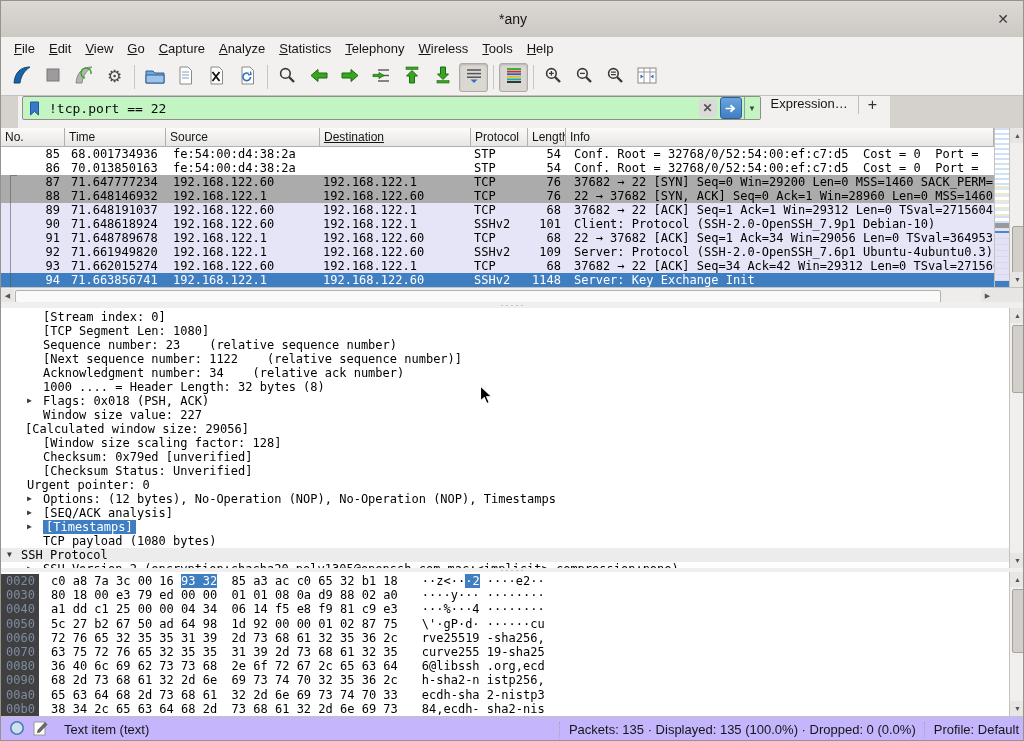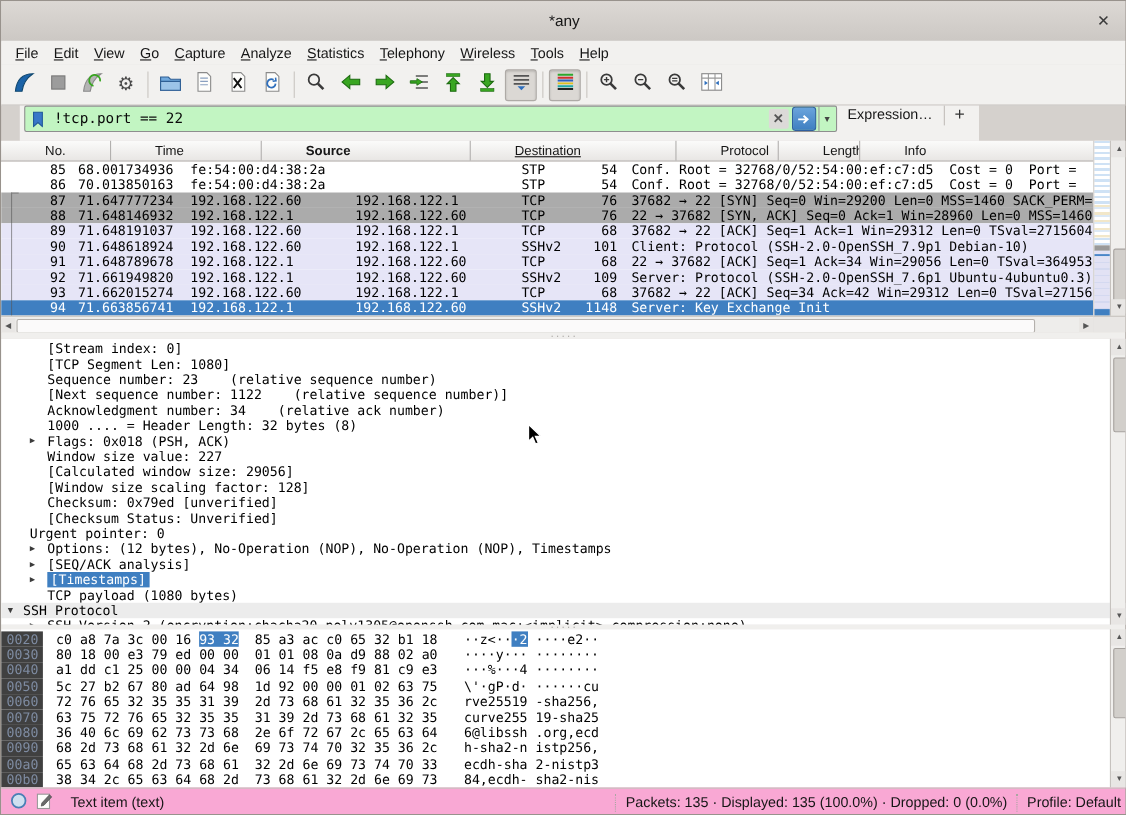--- a/index.html
+++ b/index.html
@@ -39,21 +39,21 @@
     border:1px solid #2f5f9f;border-radius:3px;display:flex;align-items:center;justify-content:center;margin-right:2px;}
   #filter-caret{width:15px;height:22px;border-left:1px solid #9a9a9a;color:#444;
     font-size:8px;display:flex;align-items:center;justify-content:center;}
   #expression-btn{font-size:13px;color:#161616;padding:0 10px;}
   #filterbar-sep{width:1px;height:18px;background:#c2beba;}
   #add-filter-btn{font-size:16px;color:#333;padding:0 9px;}
   
   #pkt-header{top:127px;left:0;width:993px;height:19px;display:flex;
     background:linear-gradient(#fbfbfa,#e8e6e4);border-bottom:1px solid #b2b0ae;box-sizing:border-box;}
   .hdr-cell{height:18px;line-height:18px;font-size:12px;color:#161616;padding-left:4px;
-    border-right:1px solid #b2b0ae;box-sizing:border-box;overflow:hidden;white-space:pre;flex:none;margin-left:36px;}
+    border-right:1px solid #b2b0ae;box-sizing:border-box;overflow:hidden;white-space:pre;flex:none;}
   #pkt-rows{top:146px;left:0;width:993px;height:140px;background:#fff;overflow:hidden;
     font-family:"DejaVu Sans Mono","Liberation Mono",monospace;font-size:12px;}
   .pkt-row{height:14px;line-height:14px;display:flex;white-space:pre;}
   .pcell{flex:none;overflow:hidden;box-sizing:border-box;}
   .st-white{background:#ffffff;color:#000;}
   .st-gray{background:#ababab;color:#000;}
   .st-lav{background:#e6e5f7;color:#000;}
   .st-sel{background:#3f7fc1;color:#fff;}
   #related-mark{left:9px;top:174px;width:6px;height:112px;border-left:1px solid #555;
     border-top:1px solid #555;opacity:.55;pointer-events:none;}
@@ -83,21 +83,21 @@
   .det-text.selected{background:#3f7fc1;color:#fff;padding:0 3px;}
   
   #hexpane{top:571px;left:0;width:1024px;height:144px;background:#fff;overflow:hidden;
     font-family:"DejaVu Sans Mono","Liberation Mono",monospace;font-size:12px;padding-top:2px;box-sizing:border-box;}
   .hex-row{height:14.2px;line-height:14.2px;white-space:pre;}
   .hex-off{display:inline-block;width:38px;background:#404040;color:#7e8ba1;padding-left:5px;box-sizing:border-box;}
   .hex-bytes{margin-left:12px;}
   .hex-ascii{margin-left:24px;}
   .hl{background:#3f7fc1;color:#fff;}
   
-  #statusbar{top:715px;left:0;width:1024px;height:26px;background:#f9a8d4;
+  #statusbar{top:715px;left:0;width:1024px;height:26px;background:#c4b5fd;
     border-top:1px solid #c6c2be;display:flex;align-items:center;box-sizing:border-box;font-size:13px;color:#161616;}
   .sb-sep-dot{width:1px;height:16px;border-left:1px dotted #aaa6a2;margin:0 8px;}
   #status-help{margin-left:16px;}
   #status-right{margin-left:auto;display:flex;align-items:center;padding-right:6px;}
   #expert-icon{margin-left:8px;}
   #comment-icon{margin-left:8px;}
   #cursor{left:478px;top:384px;pointer-events:none;z-index:99;}
 </style>
 </head>
 <body>
@@ -284,21 +284,21 @@
     <span id="filter-caret">▼</span>
   </div>
   <span id="expression-btn">Expression…</span>
   <span id="filterbar-sep"></span>
   <span id="add-filter-btn">+</span>
 </div>
 
 <div class="abs" id="pkt-header">
     <div class="hdr-cell" style="width: 64px;">No.</div>
     <div class="hdr-cell" style="width: 101px;">Time</div>
-    <div class="hdr-cell" style="width: 154px; font-weight: bold;">Source</div>
+    <div class="hdr-cell" style="width: 154px;">Source</div>
     <div class="hdr-cell" style="width: 151px; text-decoration: underline;">Destination</div>
     <div class="hdr-cell" style="width: 57px;">Protocol</div>
     <div class="hdr-cell" style="width: 38px;">Length</div>
     <div class="hdr-cell" style="width: 428px;">Info</div>
   </div>
 <div class="abs" id="pkt-rows">
     <div class="pkt-row st-white"><div class="pcell" style="width: 64px; padding-right: 5px; text-align: right;">85</div><div class="pcell" style="width: 101px; padding-left: 6px;">68.001734936</div><div class="pcell" style="width: 154px; padding-left: 7px;">fe:54:00:d4:38:2a</div><div class="pcell" style="width: 151px; padding-left: 3px;"></div><div class="pcell" style="width: 57px; padding-left: 3px;">STP</div><div class="pcell" style="width: 38px; padding-right: 5px; text-align: right;">54</div><div class="pcell" style="width: 428px; padding-left: 8px;">Conf. Root = 32768/0/52:54:00:ef:c7:d5  Cost = 0  Port =</div></div>
     <div class="pkt-row st-white"><div class="pcell" style="width: 64px; padding-right: 5px; text-align: right;">86</div><div class="pcell" style="width: 101px; padding-left: 6px;">70.013850163</div><div class="pcell" style="width: 154px; padding-left: 7px;">fe:54:00:d4:38:2a</div><div class="pcell" style="width: 151px; padding-left: 3px;"></div><div class="pcell" style="width: 57px; padding-left: 3px;">STP</div><div class="pcell" style="width: 38px; padding-right: 5px; text-align: right;">54</div><div class="pcell" style="width: 428px; padding-left: 8px;">Conf. Root = 32768/0/52:54:00:ef:c7:d5  Cost = 0  Port =</div></div>
     <div class="pkt-row st-gray"><div class="pcell" style="width: 64px; padding-right: 5px; text-align: right;">87</div><div class="pcell" style="width: 101px; padding-left: 6px;">71.647777234</div><div class="pcell" style="width: 154px; padding-left: 7px;">192.168.122.60</div><div class="pcell" style="width: 151px; padding-left: 3px;">192.168.122.1</div><div class="pcell" style="width: 57px; padding-left: 3px;">TCP</div><div class="pcell" style="width: 38px; padding-right: 5px; text-align: right;">76</div><div class="pcell" style="width: 428px; padding-left: 8px;">37682 → 22 [SYN] Seq=0 Win=29200 Len=0 MSS=1460 SACK_PERM=1</div></div>
     <div class="pkt-row st-gray"><div class="pcell" style="width: 64px; padding-right: 5px; text-align: right;">88</div><div class="pcell" style="width: 101px; padding-left: 6px;">71.648146932</div><div class="pcell" style="width: 154px; padding-left: 7px;">192.168.122.1</div><div class="pcell" style="width: 151px; padding-left: 3px;">192.168.122.60</div><div class="pcell" style="width: 57px; padding-left: 3px;">TCP</div><div class="pcell" style="width: 38px; padding-right: 5px; text-align: right;">76</div><div class="pcell" style="width: 428px; padding-left: 8px;">22 → 37682 [SYN, ACK] Seq=0 Ack=1 Win=28960 Len=0 MSS=1460</div></div>
@@ -341,21 +341,21 @@
 
 <div class="abs" id="detail">
     <div class="det-line"><span class="det-text" style="margin-left: 42px;">[Stream index: 0]</span></div>
     <div class="det-line"><span class="det-text" style="margin-left: 42px;">[TCP Segment Len: 1080]</span></div>
     <div class="det-line"><span class="det-text" style="margin-left: 42px;">Sequence number: 23    (relative sequence number)</span></div>
     <div class="det-line"><span class="det-text" style="margin-left: 42px;">[Next sequence number: 1122    (relative sequence number)]</span></div>
     <div class="det-line"><span class="det-text" style="margin-left: 42px;">Acknowledgment number: 34    (relative ack number)</span></div>
     <div class="det-line"><span class="det-text" style="margin-left: 42px;">1000 .... = Header Length: 32 bytes (8)</span></div>
     <div class="det-line"><span class="det-arrow" style="left: 26px;">▶</span><span class="det-text" style="margin-left: 42px;">Flags: 0x018 (PSH, ACK)</span></div>
     <div class="det-line"><span class="det-text" style="margin-left: 42px;">Window size value: 227</span></div>
-    <div class="det-line"><span class="det-text" style="margin-left: 42px;">[Calculated window size: 29056]</span></div>
+    <div class="det-line"><span class="det-text" style="margin-left: 24px;">[Calculated window size: 29056]</span></div>
     <div class="det-line"><span class="det-text" style="margin-left: 42px;">[Window size scaling factor: 128]</span></div>
     <div class="det-line"><span class="det-text" style="margin-left: 42px;">Checksum: 0x79ed [unverified]</span></div>
     <div class="det-line"><span class="det-text" style="margin-left: 42px;">[Checksum Status: Unverified]</span></div>
     <div class="det-line"><span class="det-text" style="margin-left: 26px;">Urgent pointer: 0</span></div>
     <div class="det-line"><span class="det-arrow" style="left: 26px;">▶</span><span class="det-text" style="margin-left: 42px;">Options: (12 bytes), No-Operation (NOP), No-Operation (NOP), Timestamps</span></div>
     <div class="det-line"><span class="det-arrow" style="left: 26px;">▶</span><span class="det-text" style="margin-left: 42px;">[SEQ/ACK analysis]</span></div>
     <div class="det-line"><span class="det-arrow" style="left: 26px;">▶</span><span class="det-text selected" style="margin-left: 42px;">[Timestamps]</span></div>
     <div class="det-line"><span class="det-text" style="margin-left: 42px;">TCP payload (1080 bytes)</span></div>
     <div class="det-line protocol"><span class="det-arrow" style="left: 6px;">▼</span><span class="det-text" style="margin-left: 20px;">SSH Protocol</span></div>
     <div class="det-line"><span class="det-arrow" style="left: 26px;">▶</span><span class="det-text" style="margin-left: 42px;">SSH Version 2 (encryption:chacha20-poly1305@openssh.com mac:&lt;implicit&gt; compression:none)</span></div>
@@ -367,21 +367,21 @@
 </div>
 
 <div class="abs splitter" style="top:567px;height:4px;">
     <span class="dots">·····</span>
   </div>
 
 <div class="abs" id="hexpane">
     <div class="hex-row"><span class="hex-off">0020</span><span class="hex-bytes"><span>c0 a8 7a 3c 00 16 </span><span class="hl">93 32</span><span>  85 a3 ac c0 65 32 b1 18</span></span><span class="hex-ascii"><span>··z&lt;··</span><span class="hl">·2</span><span> ····e2··</span></span></div>
     <div class="hex-row"><span class="hex-off">0030</span><span class="hex-bytes"><span>80 18 00 e3 79 ed 00 00  01 01 08 0a d9 88 02 a0</span></span><span class="hex-ascii"><span>····y··· ········</span></span></div>
     <div class="hex-row"><span class="hex-off">0040</span><span class="hex-bytes"><span>a1 dd c1 25 00 00 04 34  06 14 f5 e8 f9 81 c9 e3</span></span><span class="hex-ascii"><span>···%···4 ········</span></span></div>
-    <div class="hex-row"><span class="hex-off">0050</span><span class="hex-bytes"><span>5c 27 b2 67 80 ad 64 98  1d 92 00 00 01 02 63 75</span></span><span class="hex-ascii"><span>\'·gP·d· ······cu</span></span></div>
+    <div class="hex-row"><span class="hex-off">0050</span><span class="hex-bytes"><span>5c 27 b2 67 50 ad 64 98  1d 92 00 00 01 02 87 75</span></span><span class="hex-ascii"><span>\'·gP·d· ······cu</span></span></div>
     <div class="hex-row"><span class="hex-off">0060</span><span class="hex-bytes"><span>72 76 65 32 35 35 31 39  2d 73 68 61 32 35 36 2c</span></span><span class="hex-ascii"><span>rve25519 -sha256,</span></span></div>
     <div class="hex-row"><span class="hex-off">0070</span><span class="hex-bytes"><span>63 75 72 76 65 32 35 35  31 39 2d 73 68 61 32 35</span></span><span class="hex-ascii"><span>curve255 19-sha25</span></span></div>
     <div class="hex-row"><span class="hex-off">0080</span><span class="hex-bytes"><span>36 40 6c 69 62 73 73 68  2e 6f 72 67 2c 65 63 64</span></span><span class="hex-ascii"><span>6@libssh .org,ecd</span></span></div>
     <div class="hex-row"><span class="hex-off">0090</span><span class="hex-bytes"><span>68 2d 73 68 61 32 2d 6e  69 73 74 70 32 35 36 2c</span></span><span class="hex-ascii"><span>h-sha2-n istp256,</span></span></div>
     <div class="hex-row"><span class="hex-off">00a0</span><span class="hex-bytes"><span>65 63 64 68 2d 73 68 61  32 2d 6e 69 73 74 70 33</span></span><span class="hex-ascii"><span>ecdh-sha 2-nistp3</span></span></div>
     <div class="hex-row"><span class="hex-off">00b0</span><span class="hex-bytes"><span>38 34 2c 65 63 64 68 2d  73 68 61 32 2d 6e 69 73</span></span><span class="hex-ascii"><span>84,ecdh- sha2-nis</span></span></div>
   </div>
 <div class="abs sb-v" style="left:1008px;top:571px;height:144px;">
   <div class="sb-btn" style="position:absolute;top:0;">▲</div>
   <div class="sb-thumb" style="top:17px;height:62px;"></div>

